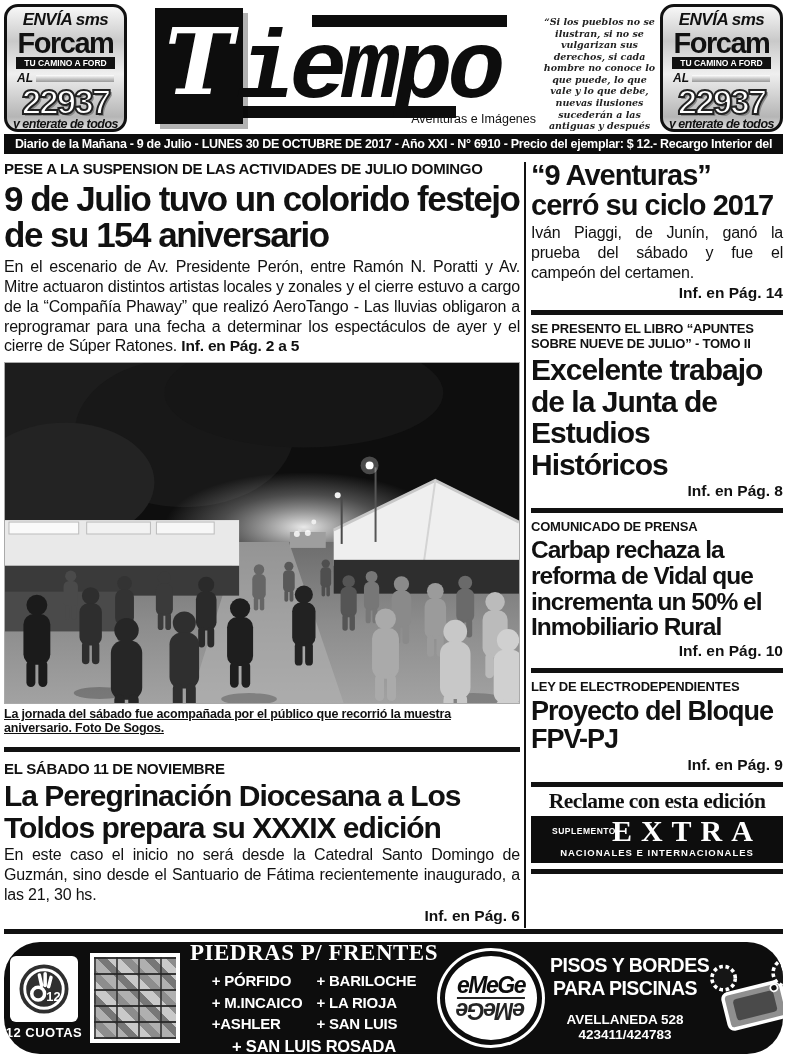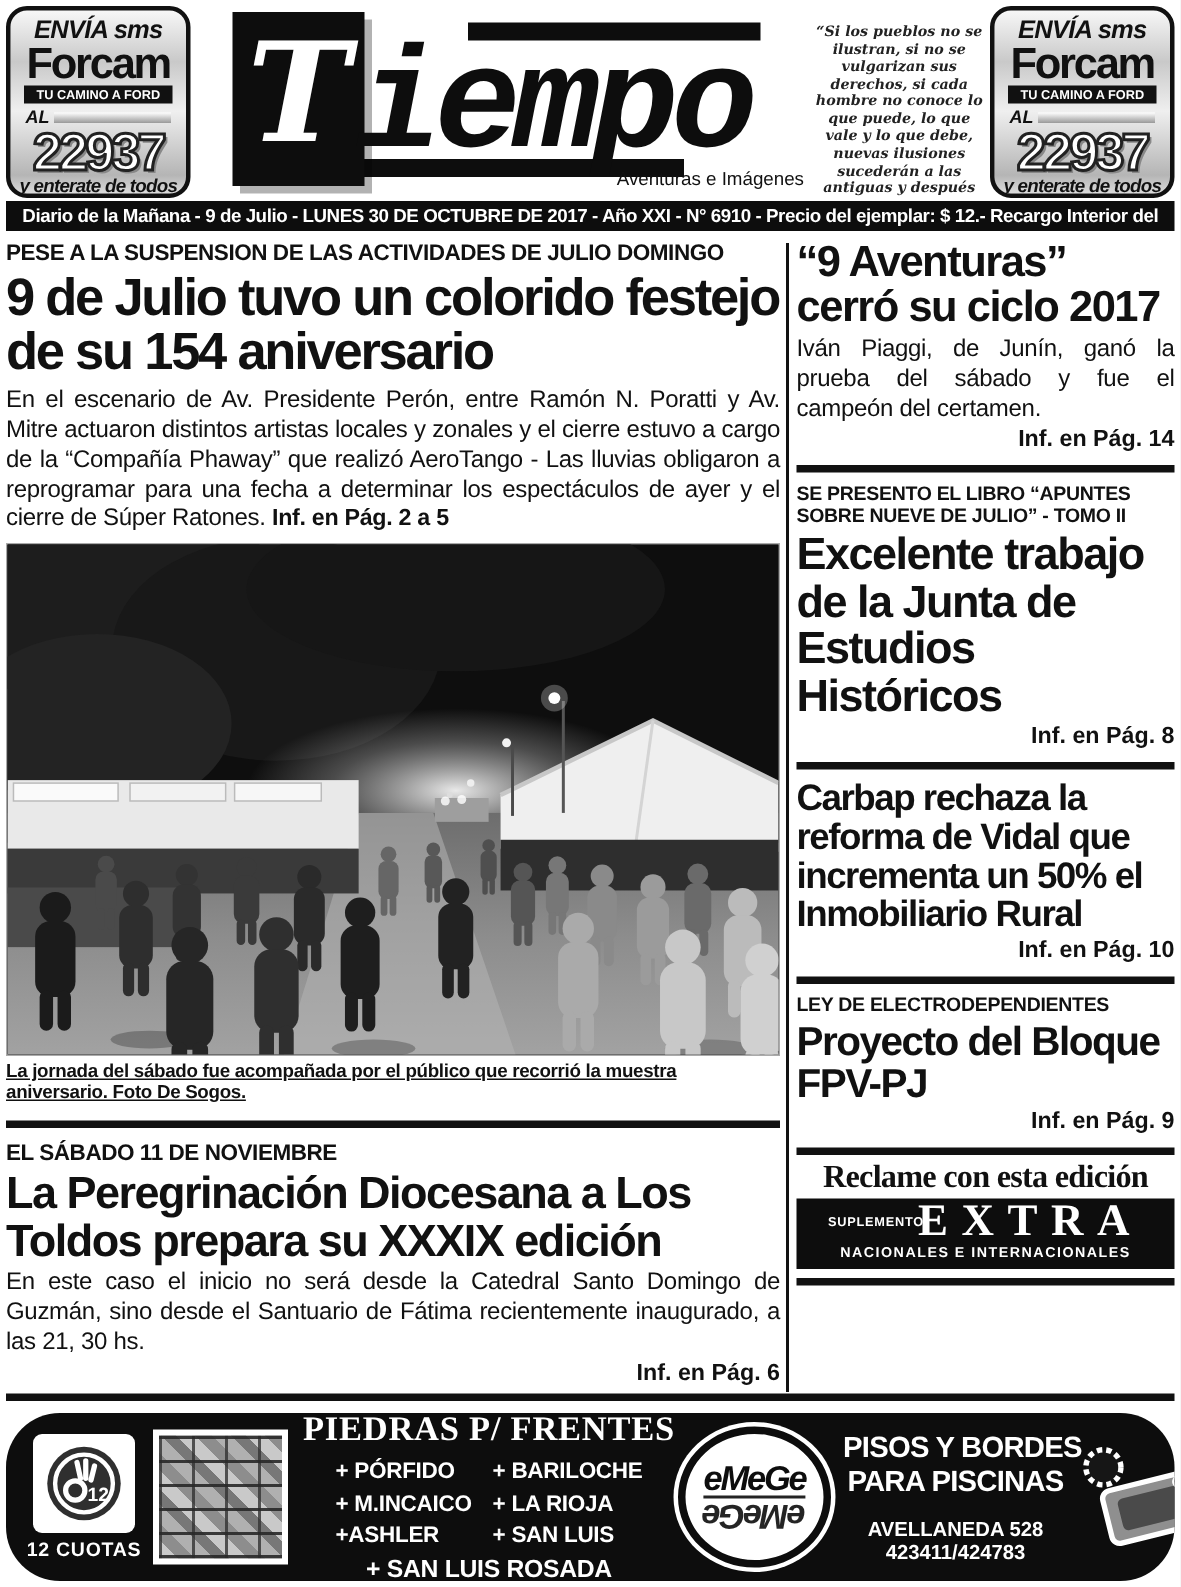--- a/index.html
+++ b/index.html
@@ -89,21 +89,21 @@
   .extra-title { font-family:"Liberation Serif", serif; font-weight:700; font-size:30px; line-height:1; letter-spacing:9px; }
   .extra-sub { font-size:9.5px; font-weight:700; text-align:center; letter-spacing:1px; margin-top:1px; }
   .promo-bottom { height:5px; background:#111; margin-top:6px; }
 
   
   .full-rule { position:absolute; top:929px; left:4px; right:4px; height:5px; background:#111; }
   .bottom-ad {
     position:absolute; top:942px; left:4px; right:4px; height:112px; background:#0d0d0d;
     border-radius:36px; display:flex; align-items:center; color:#fff; overflow:hidden;
   }
-  .cuotas { flex:none; width:80px; margin-left:12px; text-align:center; }
+  .cuotas { flex:none; width:80px; margin-left:0; text-align:center; }
   .cuotas-badge { width:68px; height:66px; margin:0 auto; background:#fff; border-radius:6px; display:flex; align-items:center; justify-content:center; }
   .cuotas-label { font-weight:700; font-size:13px; margin-top:3px; letter-spacing:0.5px; }
   .stone {
     flex:none; width:90px; height:90px; margin-left:6px; border:4px solid #fff;
     background:
       repeating-linear-gradient(0deg, rgba(40,40,40,0.9) 0 2px, transparent 2px 16px),
       repeating-linear-gradient(90deg, rgba(50,50,50,0.8) 0 2px, transparent 2px 22px),
       repeating-linear-gradient(45deg, #c9c9c9 0 9px, #8d8d8d 9px 17px, #b0b0b0 17px 26px, #777 26px 33px);
   }
   .piedras { flex:none; width:248px; margin-left:10px; text-align:center; }
@@ -282,20 +282,21 @@
       <hr class="sb-rule">
 
       <div>
         <div class="sb-kicker">SE PRESENTO EL LIBRO “APUNTES SOBRE NUEVE DE JULIO” - TOMO II</div>
         <h2 class="sb-headline sz2">Excelente trabajo de la Junta de Estudios Históricos</h2>
         <span class="page-ref">Inf. en Pág. 8</span>
       </div>
       <hr class="sb-rule">
 
       <div>
+        <div class="sb-kicker">COMUNICADO DE PRENSA</div>
         <h2 class="sb-headline sz3">Carbap rechaza la reforma de Vidal que incrementa un 50% el Inmobiliario Rural</h2>
         <span class="page-ref">Inf. en Pág. 10</span>
       </div>
       <hr class="sb-rule">
 
       <div>
         <div class="sb-kicker">LEY DE ELECTRODEPENDIENTES</div>
         <h2 class="sb-headline sz4">Proyecto del Bloque FPV-PJ</h2>
         <span class="page-ref">Inf. en Pág. 9</span>
       </div>

